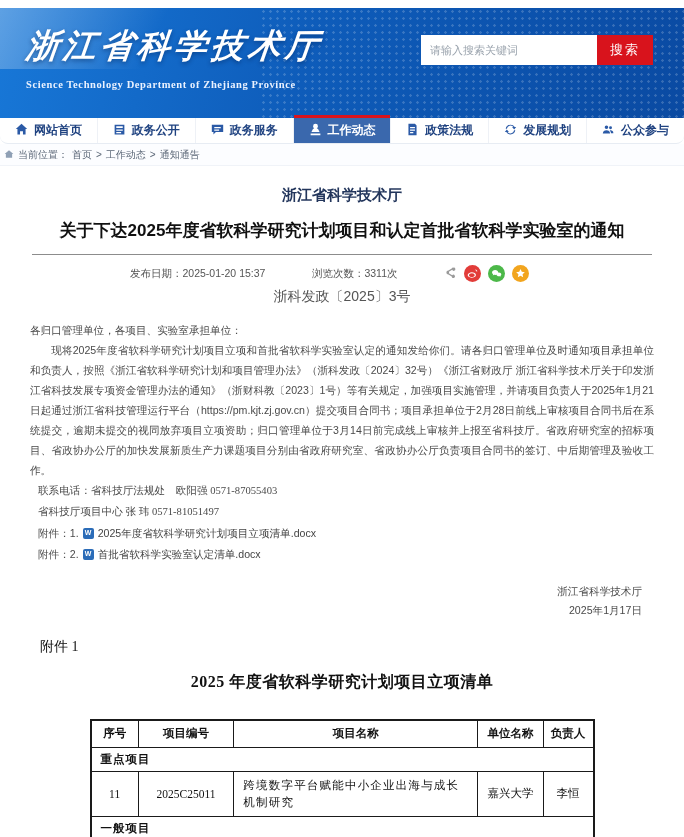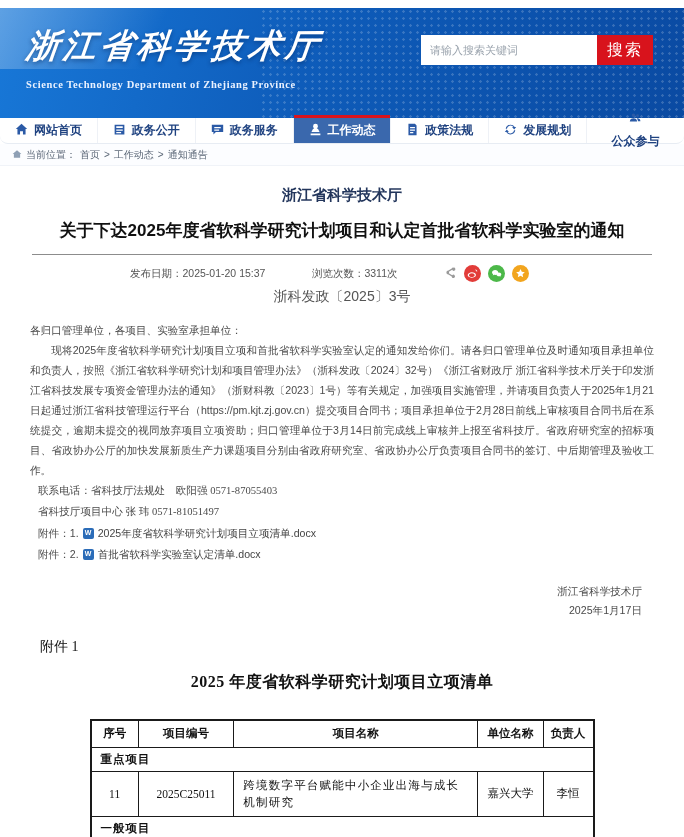--- a/index.html
+++ b/index.html
@@ -39,42 +39,42 @@
     font-family:"Liberation Serif","DejaVu Serif",serif; font-weight:bold;
   }
   .search-box { position:absolute; right:31px; top:27px; display:flex; z-index:2; }
   .search-box input {
     width:176px; height:30px; border:none; outline:none; padding:0 9px;
     font-size:11px; color:#333; background:#fff;
   }
   .search-box input::placeholder { color:#9aa3ad; }
   .search-btn {
     width:56px; height:30px; border:none; background:var(--accent-red,#d8131c);
-    color:#fff; font-size:16px; cursor:pointer; letter-spacing:2px;
+    color:#fff; font-size:13px; cursor:pointer; letter-spacing:2px;
   }
 
   
   .nav { display:flex; height:26px; background:#fff; border-bottom:1px solid #e7ecf3;border-radius:8px; }
   .nav-item {
     flex:1; display:flex; align-items:center; justify-content:center; gap:6px;
     font-size:12px; font-weight:bold; color:#1f4280; cursor:pointer;
     border-right:1px solid #eef1f6; position:relative;
   }
-  .nav-item:last-child { border-right:none;flex-direction:column; }
+  .nav-item:last-child { border-right:none; }
   .nav-item svg { width:13px; height:13px; fill:#2b5aa6; }
   .nav-item.active { background:var(--nav-active,#3a68ad); color:#fff; }
   .nav-item.active svg { fill:#fff; }
   .nav-item.active::before {
     content:""; position:absolute; left:0; top:-3px; width:100%; height:3px;
     background:var(--accent-red,#d8131c);
   }
 
   
   .breadcrumb {
-    display:flex; align-items:center; gap:4px; height:22px; padding-left:12px;
+    display:flex; align-items:center; gap:4px; height:22px; padding-left:4px;
     font-size:10px; color:#5b6777; background:#fcfdff; border-bottom:1px solid #f0f3f8;
   }
   .breadcrumb svg { width:10px; height:10px; fill:#8fa0b5; }
   .crumb { color:#5b6777; cursor:pointer; }
 
   
   .article { padding:20px 30px 0 30px; }
   .org-title { text-align:center; font-size:15px; font-weight:bold; color:#23365c; margin-bottom:14px; }
   .doc-title { text-align:center; font-size:17px; font-weight:bold; color:#111; margin-bottom:12px; }
   .title-divider { border:none; border-top:1px solid #8c8c8c; margin:0 2px 10px 2px; }

